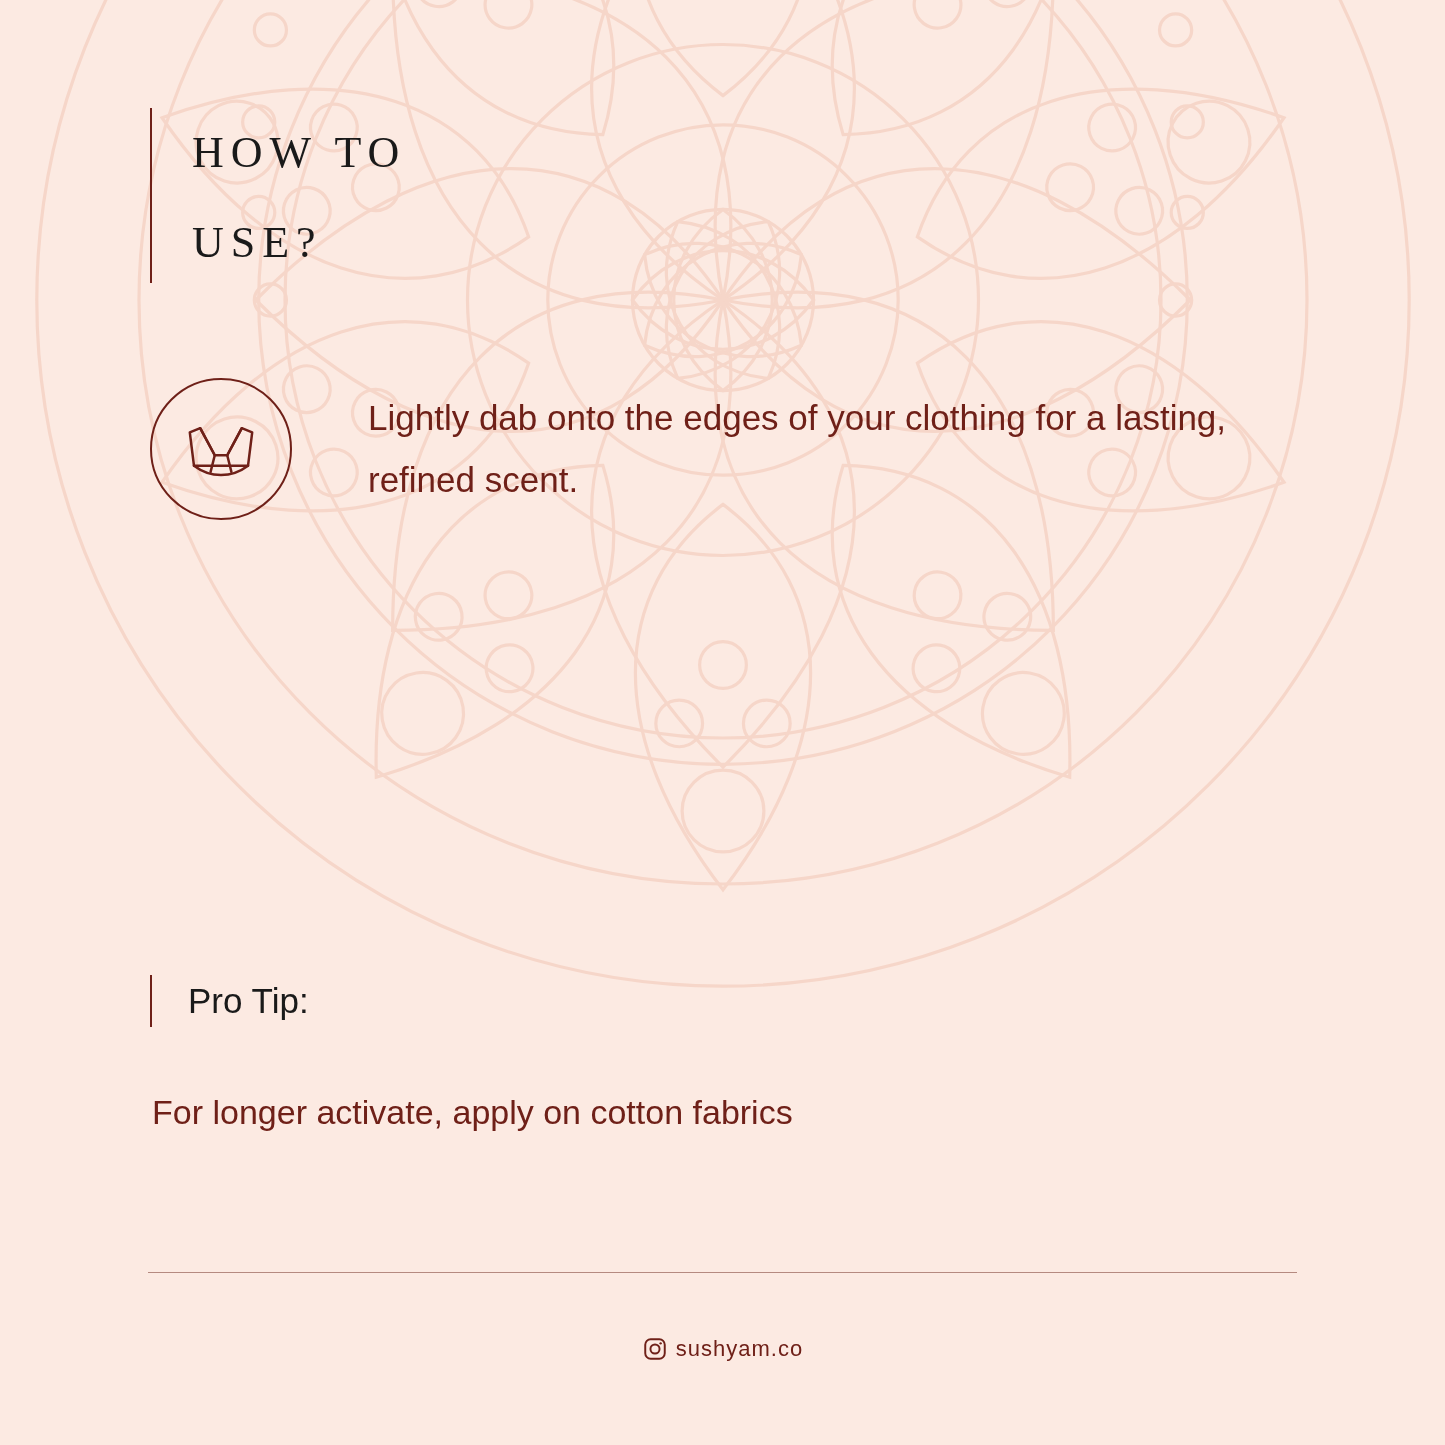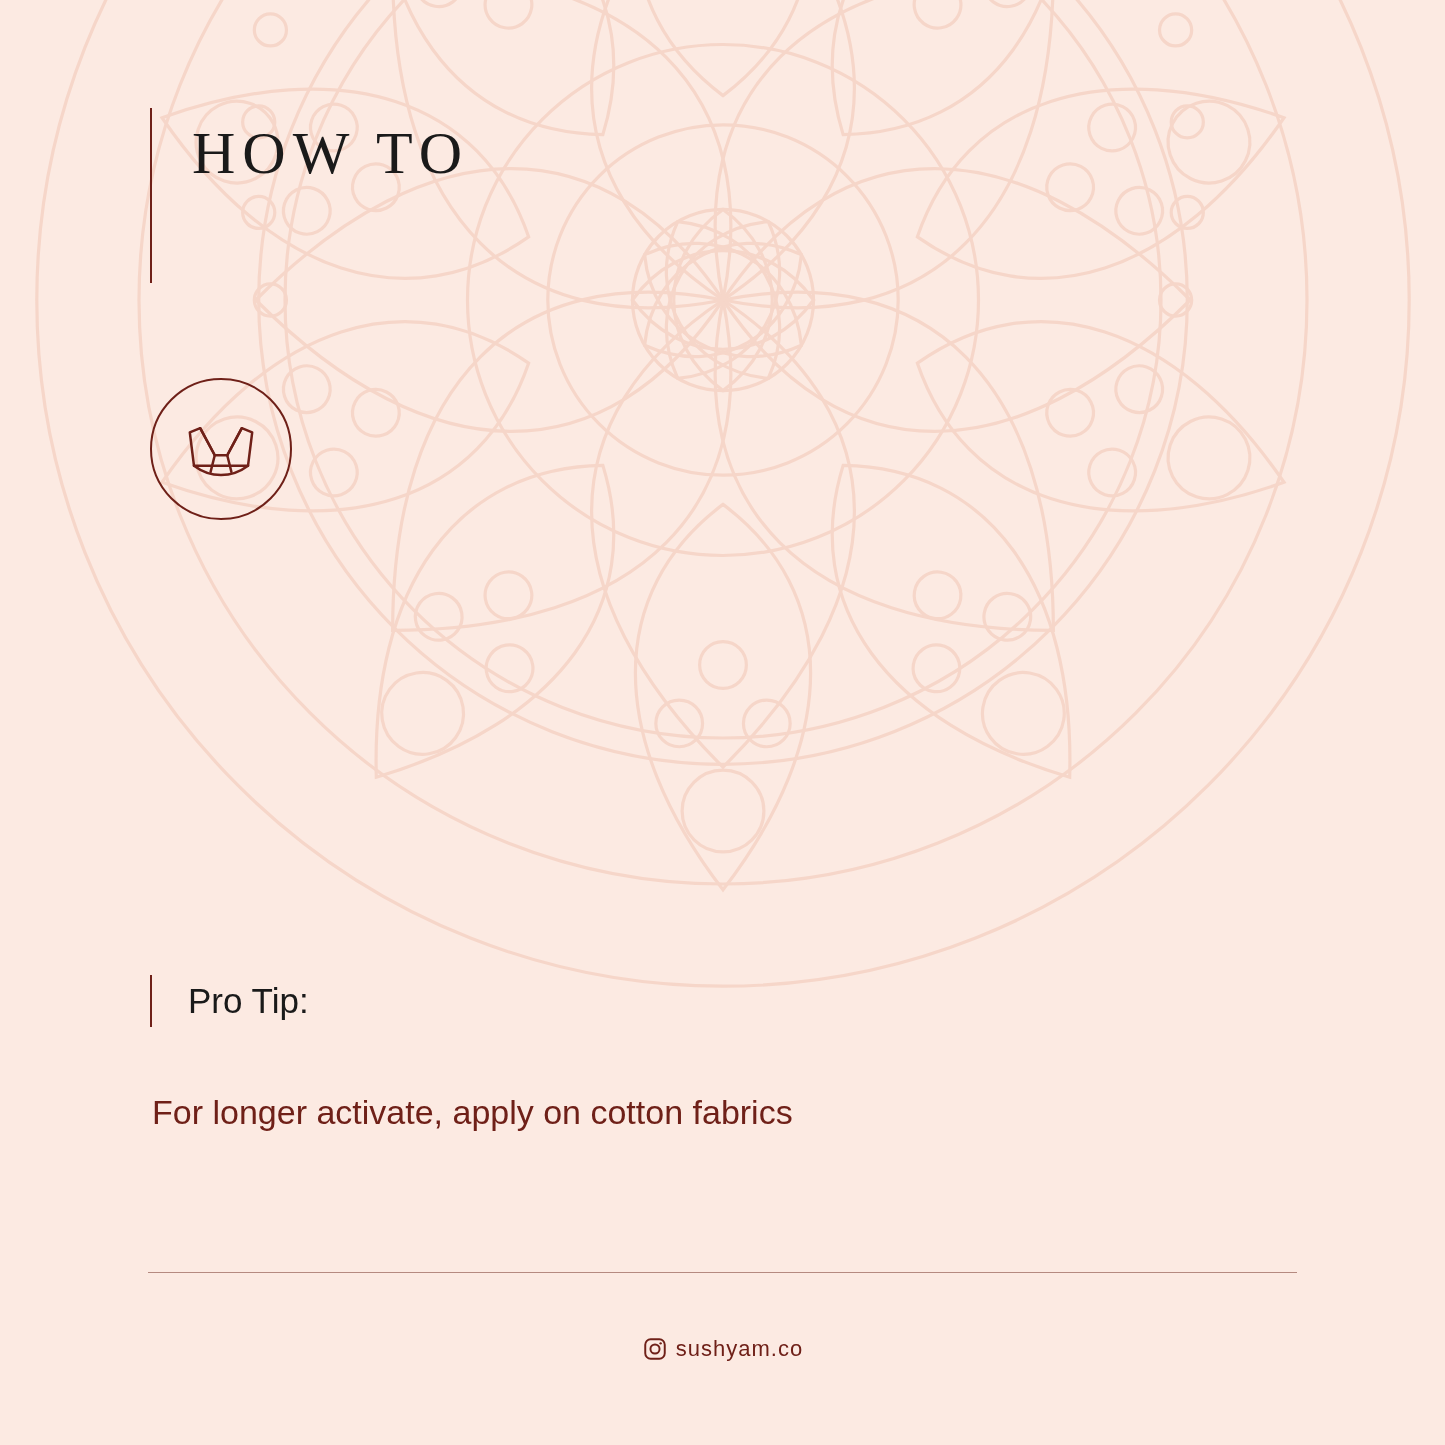--- a/index.html
+++ b/index.html
@@ -47,21 +47,21 @@
     position: absolute;
     left: 150px;
     top: 108px;
     padding-left: 40px;
     border-left: 2px solid #6f2018;
     height: 175px;
     box-sizing: border-box;
   }
   .title-line {
     font-family: "Liberation Serif", serif;
-    font-size: 60px;
+    font-size: 44px;
     letter-spacing: 7px;
     color: #1a1a1a;
     line-height: 90px;
     font-weight: 400;
   }
 
   
   .steps {
     position: absolute;
     left: 150px;
@@ -302,37 +302,39 @@
           <circle cx="182" cy="440" r="11"></circle>
         <circle cx="190" cy="500" r="11"></circle>
       </g>
     </g>
   </svg>
 
   <div class="content">
 
     <div class="title-block">
       <div class="title-line">HOW TO</div>
+      <div class="title-line">USE?</div>
     </div>
 
     <div class="steps">
 
 
 
       <div class="step">
         <div class="step-icon">
           <svg width="104" height="104" viewBox="0 0 100 100" fill="none" stroke="#6f2018" stroke-width="2.4" stroke-linecap="round" stroke-linejoin="round">
             <path d="M20 34 L 30 30 L 44 56 L 56 56 L 70 30 L 80 34 L 76 66 C 68 72, 58 75, 50 75 C 42 75, 32 72, 24 66 Z"></path>
             <path d="M30 30 L 44 56"></path>
             <path d="M70 30 L 56 56"></path>
             <path d="M44 56 L 40 72"></path>
             <path d="M56 56 L 60 72"></path>
             <path d="M24 66 L 76 66"></path>
           </svg>
         </div>
+        <div class="step-text">Lightly dab onto the edges of your clothing for a lasting, refined scent.</div>
       </div>
 
     </div>
 
     <div class="protip-head">Pro Tip:</div>
     <div class="protip-lines">
       <div>For longer activate, apply on cotton fabrics</div>
     </div>
 
     <div class="divider"></div>

